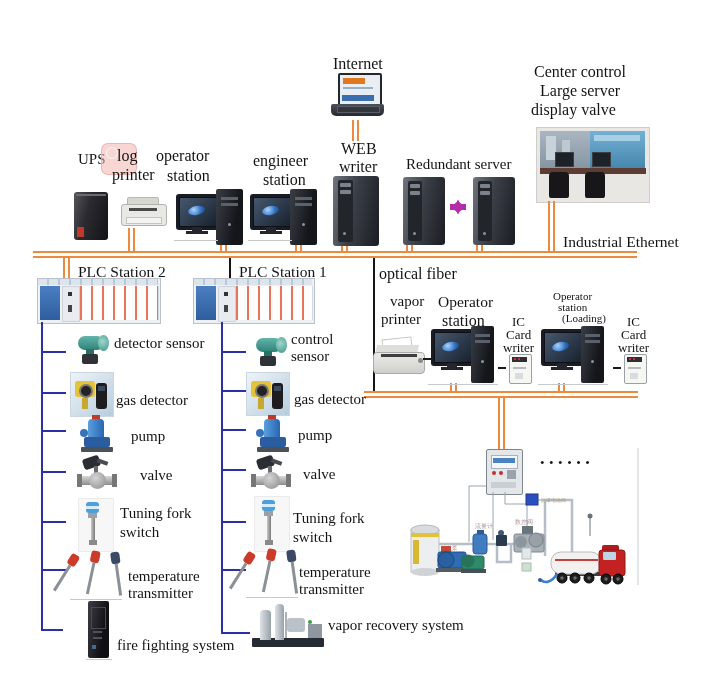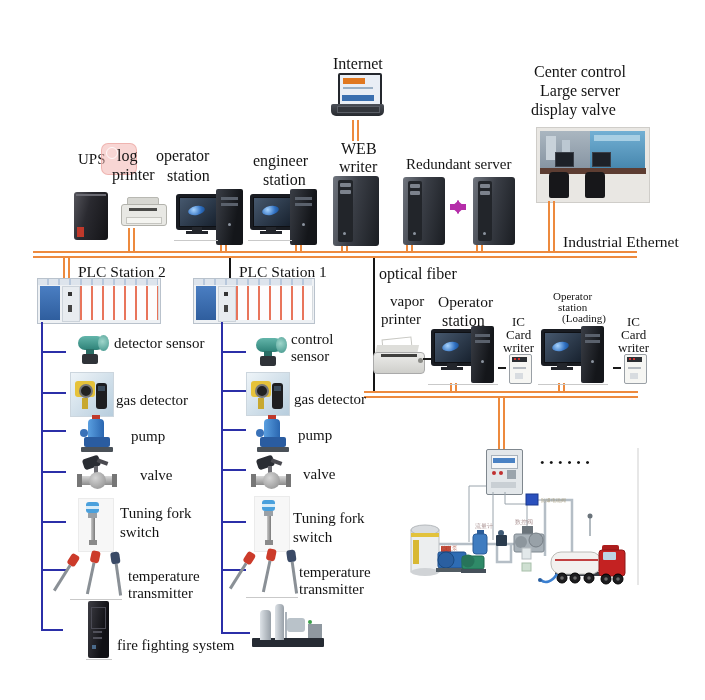--- a/index.html
+++ b/index.html
@@ -213,20 +213,21 @@
 
   <div class="t" style="left:291px;top:331px">control</div>
   <div class="t" style="left:291px;top:348px">sensor</div>
   <div class="t" style="left:294px;top:391px">gas detector</div>
   <div class="t" style="left:298px;top:427px">pump</div>
   <div class="t" style="left:303px;top:466px">valve</div>
   <div class="t" style="left:293px;top:510px">Tuning fork</div>
   <div class="t" style="left:293px;top:529px">switch</div>
   <div class="t" style="left:299px;top:564px">temperature</div>
   <div class="t" style="left:299px;top:581px">transmitter</div>
+  <div class="t" style="left:328px;top:617px">vapor recovery system</div>
 
   <div class="abs" style="left:74px;top:331px;width:36px;height:34px">
     <div class="abs" style="left:4px;top:5px;width:26px;height:14px;border-radius:7px;background:linear-gradient(180deg,#63b5aa,#2e8278)"></div>
     <div class="abs" style="left:24px;top:4px;width:11px;height:16px;border-radius:50%;background:radial-gradient(circle at 40% 40%,#9fd6cb,#3f948a)"></div>
     <div class="abs" style="left:12px;top:18px;width:8px;height:6px;background:#2a6e66"></div>
     <div class="abs" style="left:8px;top:23px;width:16px;height:10px;border-radius:2px;background:#2f3338"></div>
   </div>
 
   <div class="abs" style="left:70px;top:372px;width:42px;height:43px;background:linear-gradient(135deg,#eef4f8,#b7cddd);border:1px solid #ccd6de">
     <div class="abs" style="left:4px;top:8px;width:20px;height:16px;border-radius:3px;background:#e6c23a"></div>

